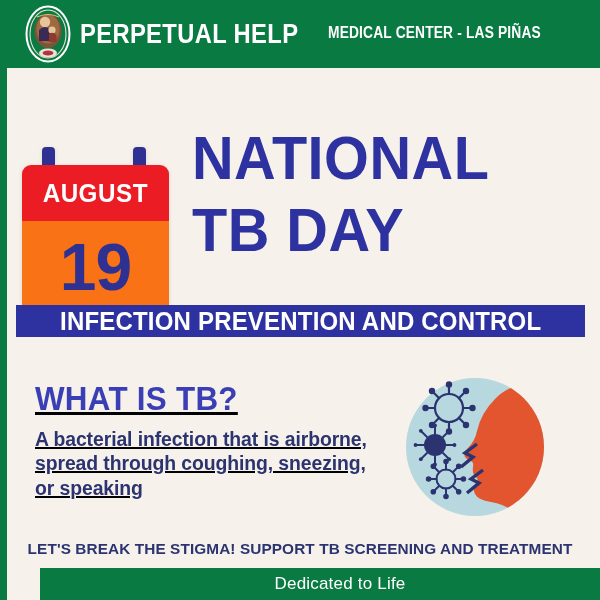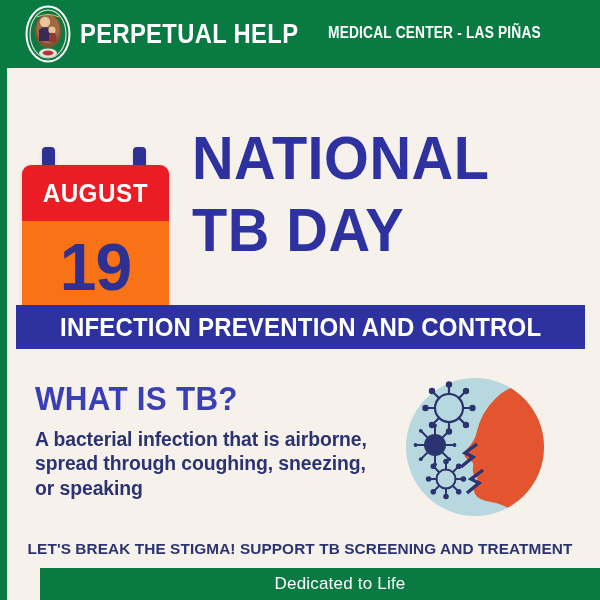--- a/index.html
+++ b/index.html
@@ -112,37 +112,38 @@
     transform:scaleX(0.93);
     transform-origin:left center;
     white-space:nowrap;
   }
   .title-line.l1 { font-size:62px; }
   .title-line.l2 { font-size:62px; margin-top:12px; }
 
   
   .banner {
     position:absolute; left:16px; top:305px;
-    width:569px; height:44px;
+    width:569px; height:32px;
     background:#2d32a0;
     display:flex; align-items:center; justify-content:center;
   }
   .banner-text {
     color:#ffffff;
     font-size:25px;
     font-weight:bold;
     letter-spacing:0.2px;
     transform:scaleX(0.96);
     white-space:nowrap;
   }
 
   
   .info-block {
     position:absolute; left:35px; top:382px;
     width:350px;
+    text-decoration:underline;
   }
   .info-heading {
     color:#3a3fb5;
     font-size:33px;
     font-weight:bold;
     letter-spacing:0.3px;
     line-height:1;
     transform:scaleX(0.95);
     transform-origin:left center;
   }

